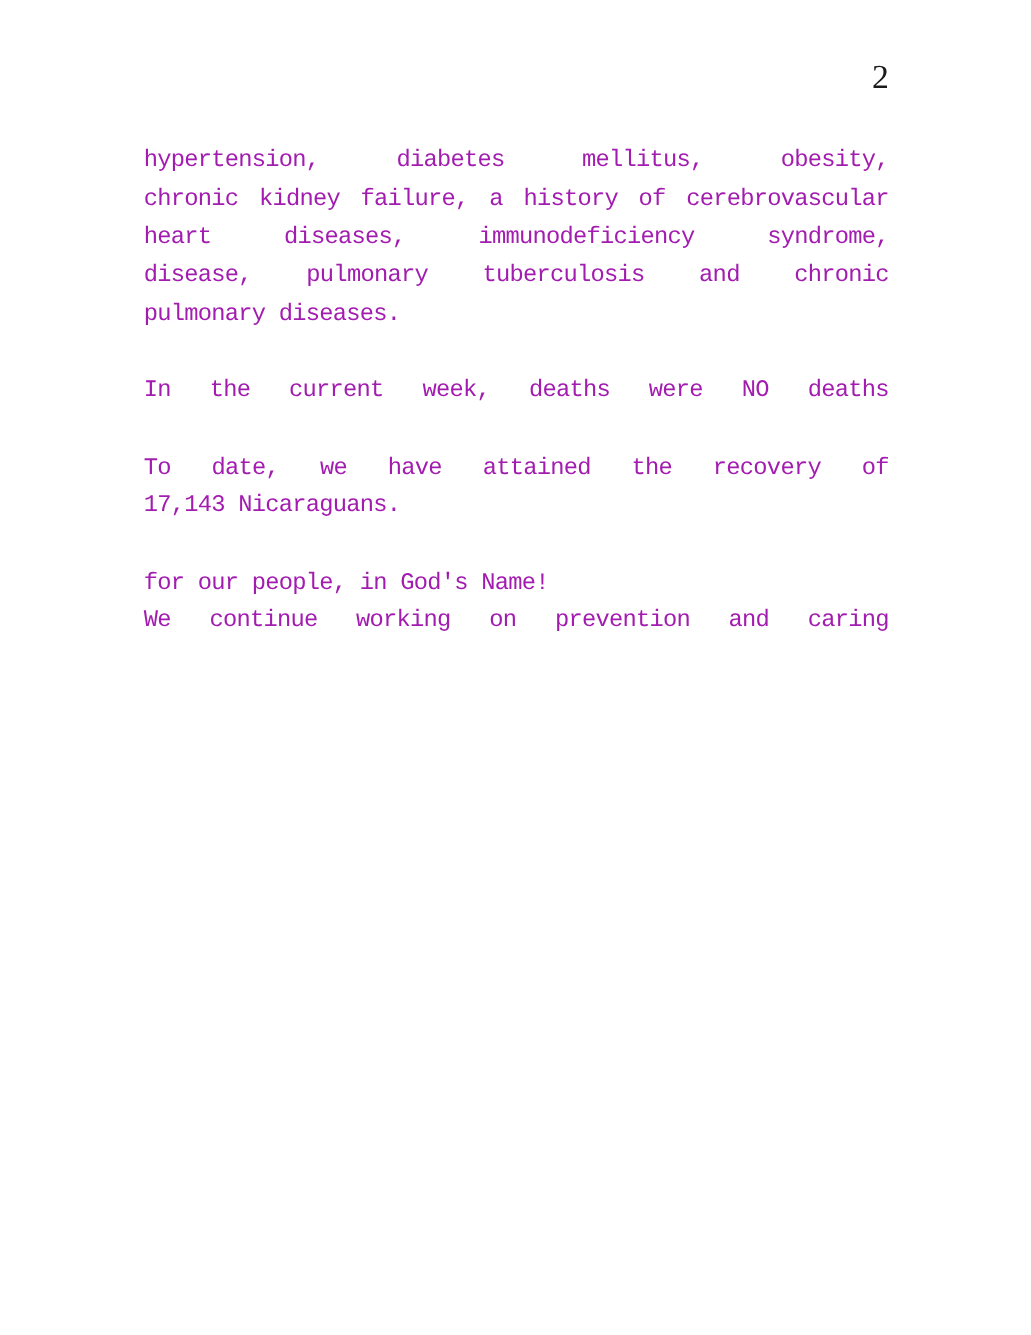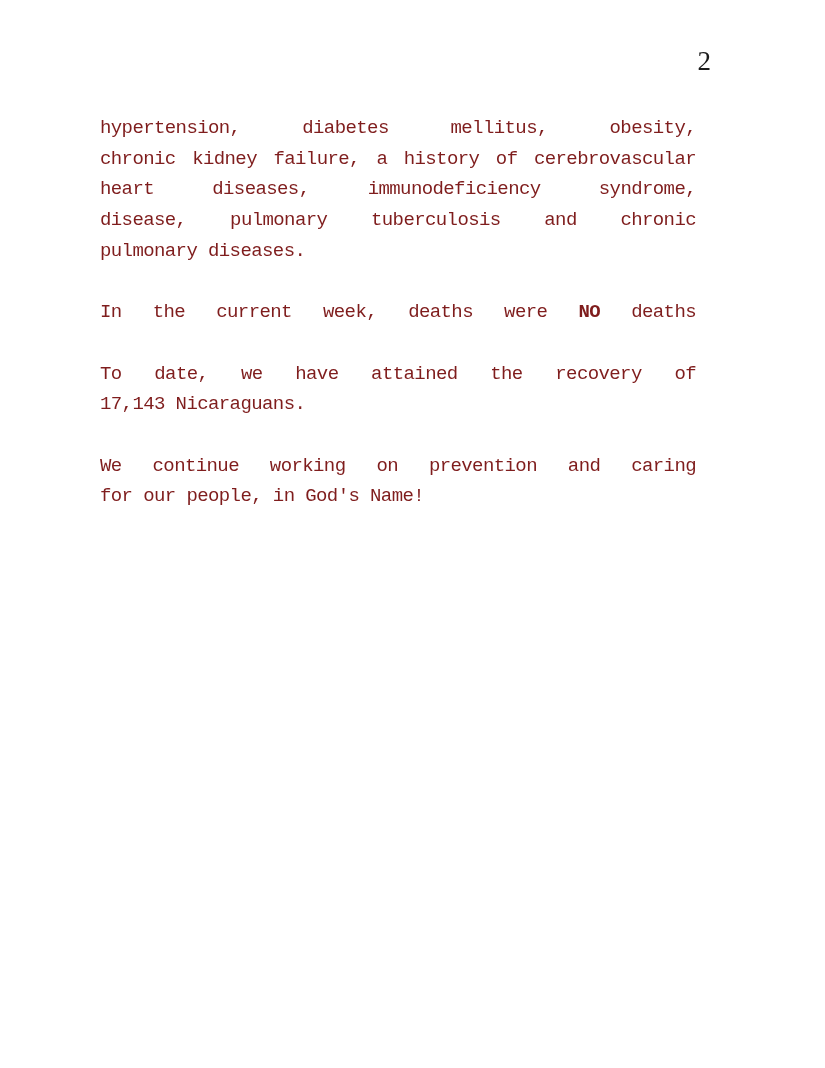--- a/index.html
+++ b/index.html
@@ -25,45 +25,45 @@
     width: 596px;
     text-align: right;
     font-family: "Liberation Serif", "DejaVu Serif", serif;
     font-size: 27px;
     line-height: 27px;
     color: #1b1b1b;
   }
   .body-text {
     position: absolute;
     top: 113px;
-    left: 100px;
+    left: 115px;
     width: 596px;
     font-family: "Liberation Mono", "DejaVu Sans Mono", monospace;
     font-size: 19px;
     letter-spacing: -0.6px;
     line-height: 30.7px;
-    color: #7f1d1d;
+    color: #a21caf;
   }
   .paragraph {
     margin: 0 0 30.7px 0;
   }
   .paragraph:last-child {
     margin-bottom: 0;
   }
   .line {
     text-align: justify;
     text-align-last: justify;
     text-justify: inter-word;
   }
   .line.last {
     text-align: right;
     text-align-last: left;
   }
   .line b {
-    font-weight: bold;
+    font-weight: normal;
   }
 </style>
 </head>
 <body>
 
 <div class="page">
   <div class="page-number">2</div>
   <div class="body-text" id="body-text">
       <div class="paragraph">
         <div class="line"><span>hypertension, diabetes mellitus, obesity,</span></div>
@@ -73,17 +73,17 @@
         <div class="line last"><span>pulmonary diseases.</span></div>
       </div>
       <div class="paragraph">
         <div class="line"><span>In the current week, deaths were </span><b>NO</b><span> deaths</span></div>
       </div>
       <div class="paragraph">
         <div class="line"><span>To date, we have attained the recovery of</span></div>
         <div class="line last"><span>17,143 Nicaraguans.</span></div>
       </div>
       <div class="paragraph">
+        <div class="line last"><span>for our people, in God's Name!</span></div>
         <div class="line"><span>We continue working on prevention and caring</span></div>
-        <div class="line last"><span>for our people, in God's Name!</span></div>
       </div>
     </div>
 </div>
 
 </body></html>

